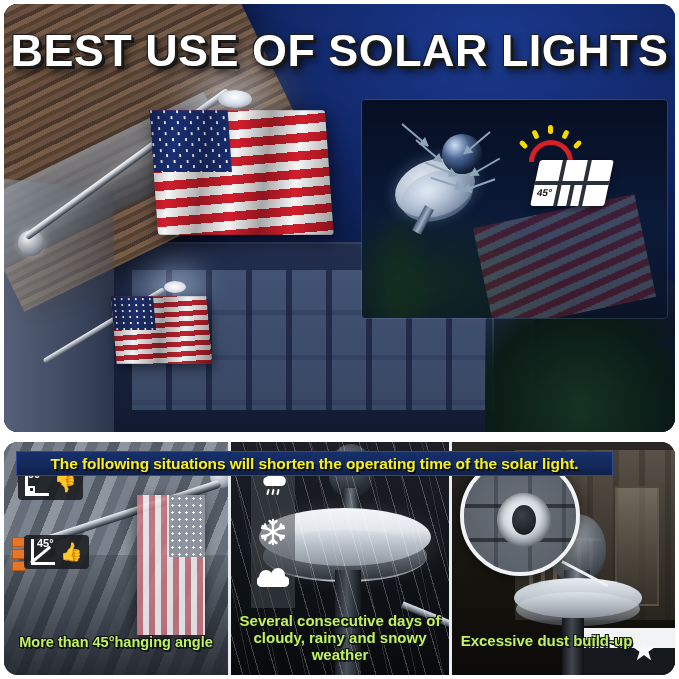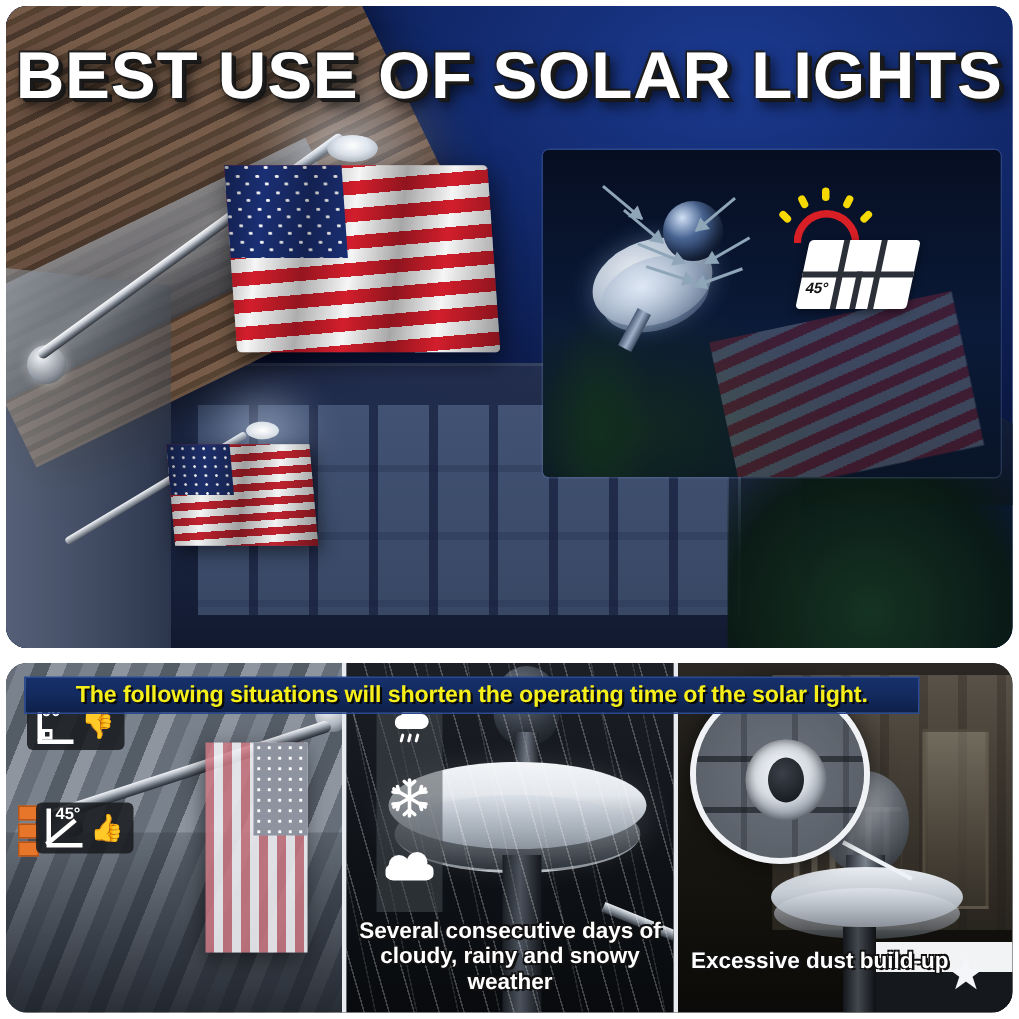--- a/index.html
+++ b/index.html
@@ -581,21 +581,21 @@
     width: 30px; height: 30px; color: #f4f6f9; font-size: 30px; line-height: 30px;
     text-align: center;
   }
 
   
   .caption {
     position: absolute; left: 0; width: 100%;
     text-align: center;
     font-family: "Liberation Sans", sans-serif;
     font-weight: 700;
-    color: #ffffff;
+    color: #bef264;
     text-shadow: 1.6px 1.6px 0 #111, -1px -1px 0 #111, 1px -1px 0 #111, -1px 1px 0 #111;
     line-height: 17px;
     white-space: pre-line;
   }
   .cap-left  { bottom: 24px; font-size: 14.5px; }
   .cap-mid   { bottom: 12px; font-size: 15px; }
   .cap-right { bottom: 26px; font-size: 15px; padding-right: 34px; margin-top: 12px; }
 
   
   .banner {
@@ -717,20 +717,21 @@
         <div class="badge b45">
           <div class="ang-ico">
             <div class="v"></div>
             <div class="h"></div>
             <div class="dia"></div>
             <div class="ang-lbl right">45°</div>
           </div>
           <div class="thumb up">👍</div>
         </div>
 
+        <div class="caption cap-left">More than 45°hanging angle</div>
       </div>
 
       <div class="bp mid">
         <div class="rainbg"></div>
         <div class="lamp-top"></div>
         <div class="lamp-neck"></div>
         <div class="lamp-disc"></div>
         <div class="lamp-rim"></div>
         <div class="lamp-pole"></div>
         <div class="lamp-arm"></div>

